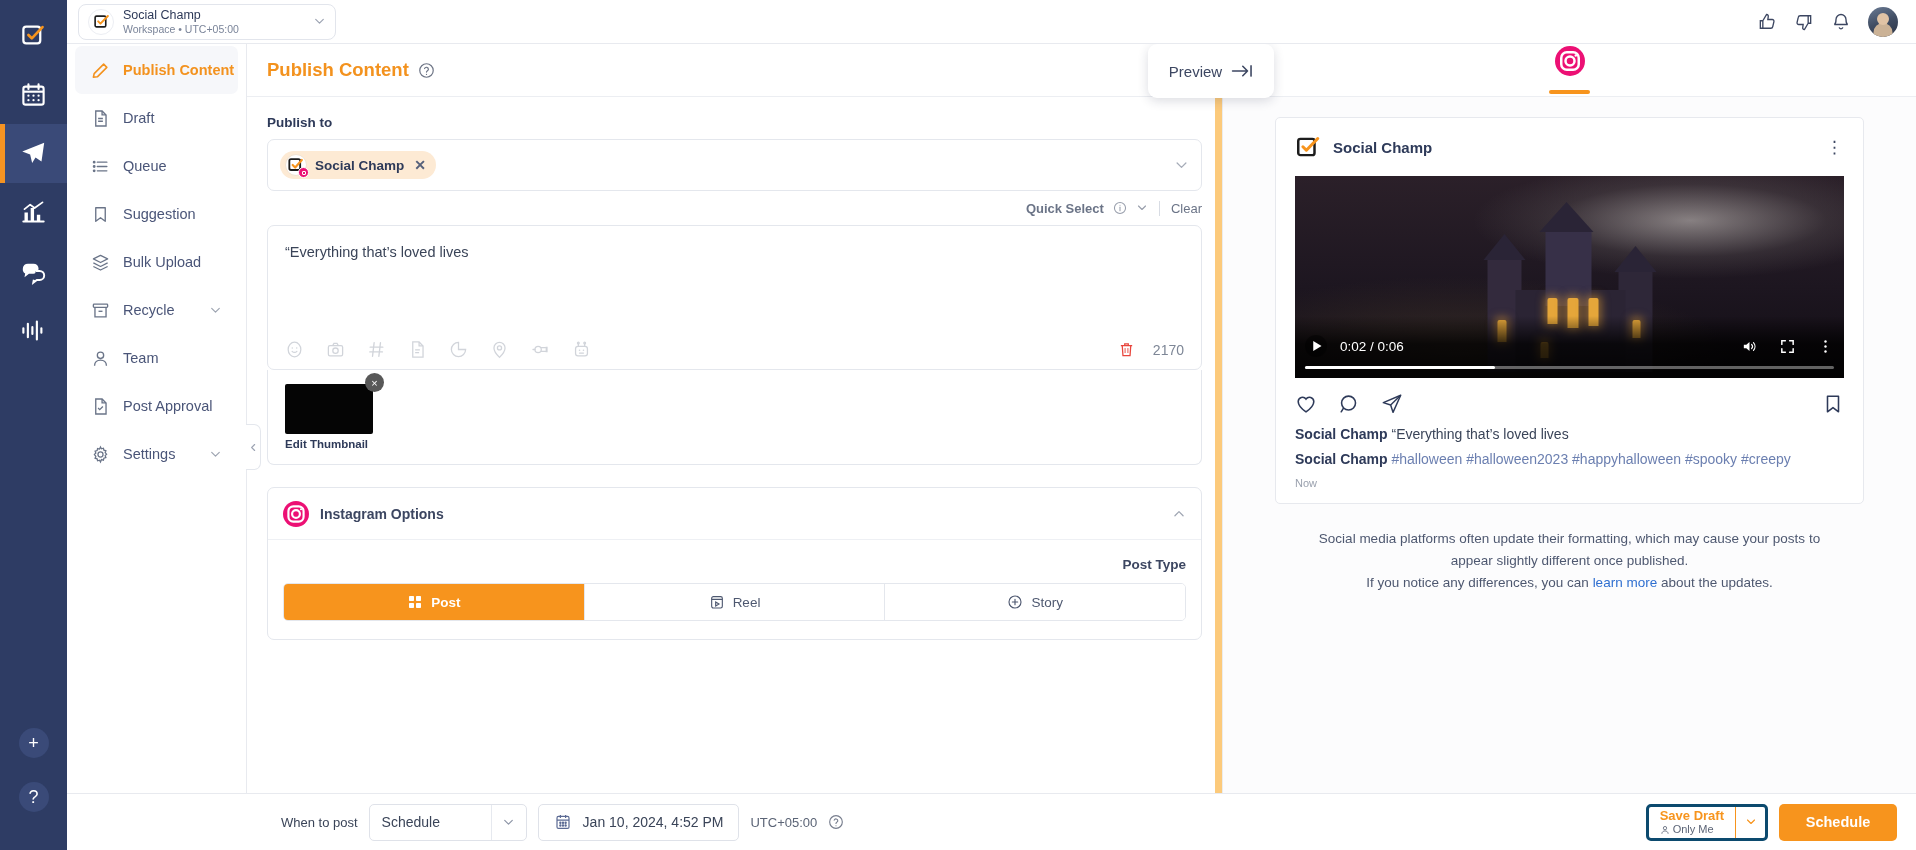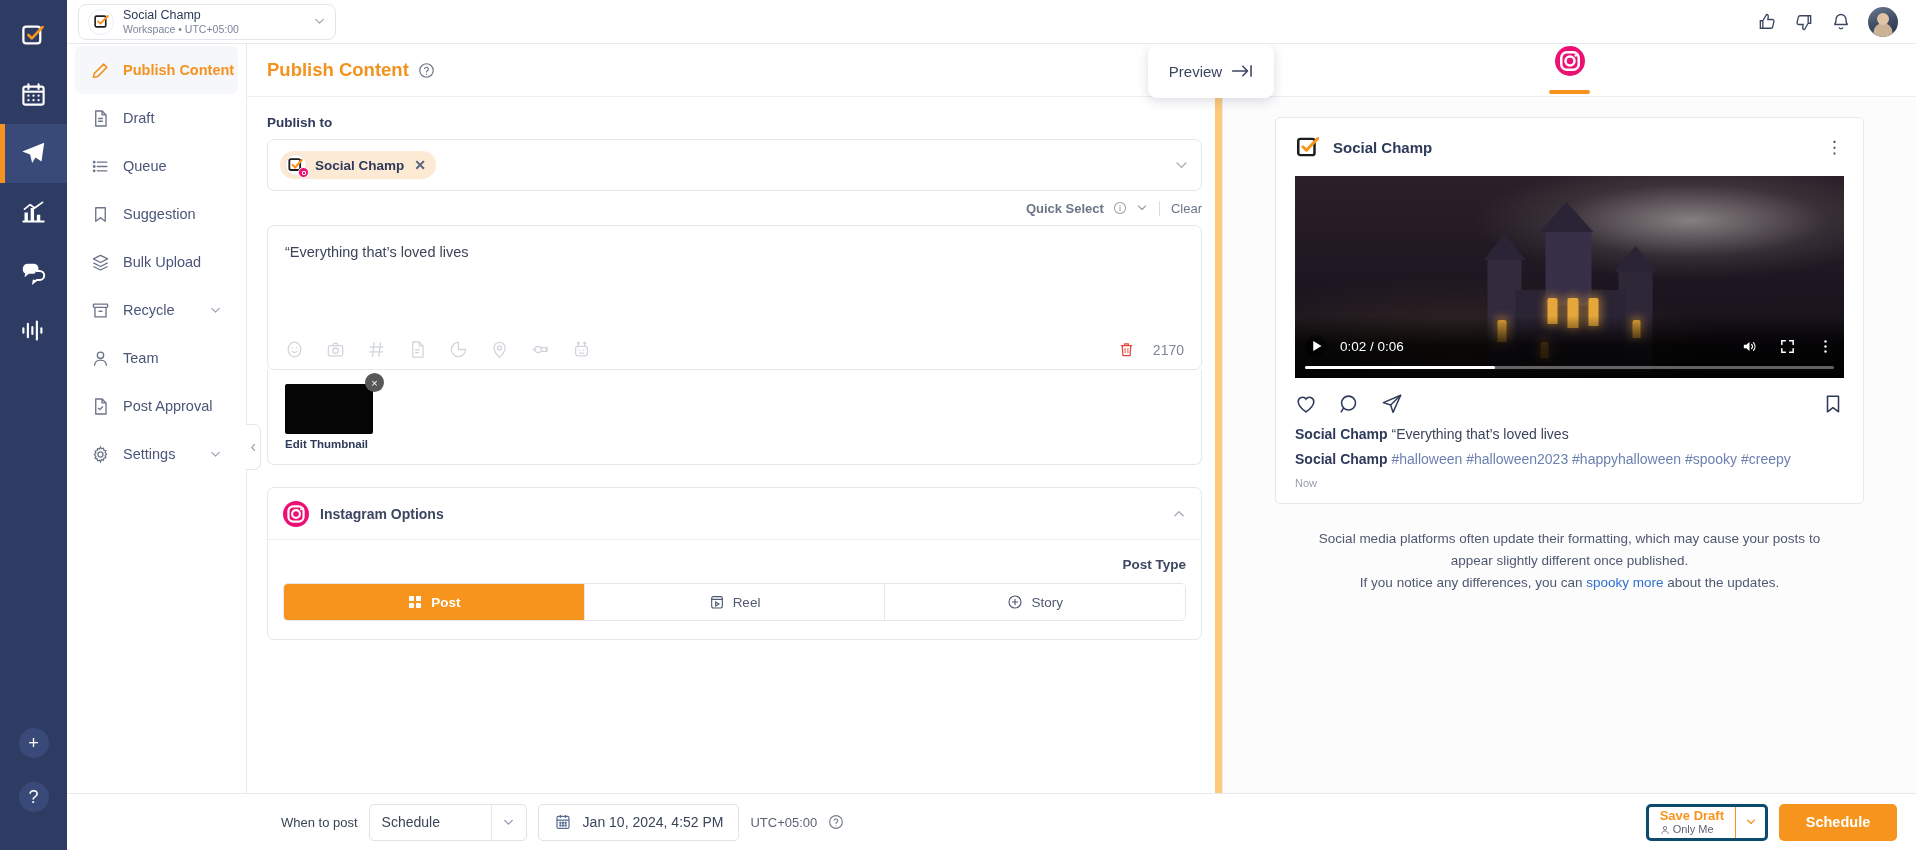--- a/index.html
+++ b/index.html
@@ -714,21 +714,21 @@
             <div class="post-text">
               <b>Social Champ</b>
               <span class="tagtxt">#halloween #halloween2023 #happyhalloween #spooky #creepy</span>
             </div>
             <div class="post-time">Now</div>
           </div>
 
           <div class="disclaimer">
             <span>Social media platforms often update their formatting, which may cause your posts</span>
             <span>to appear slightly different once published.</span><br>
-            <span>If you notice any differences, you can </span><a>spooky more</a><span> about the updates.</span>
+            <span>If you notice any differences, you can </span><a>learn more</a><span> about the updates.</span>
           </div>
         </div>
       </div>
 
     </div>
   </div>
 
   <div class="topbar">
     <div class="ws-chip">
       <span class="ws-logo">

